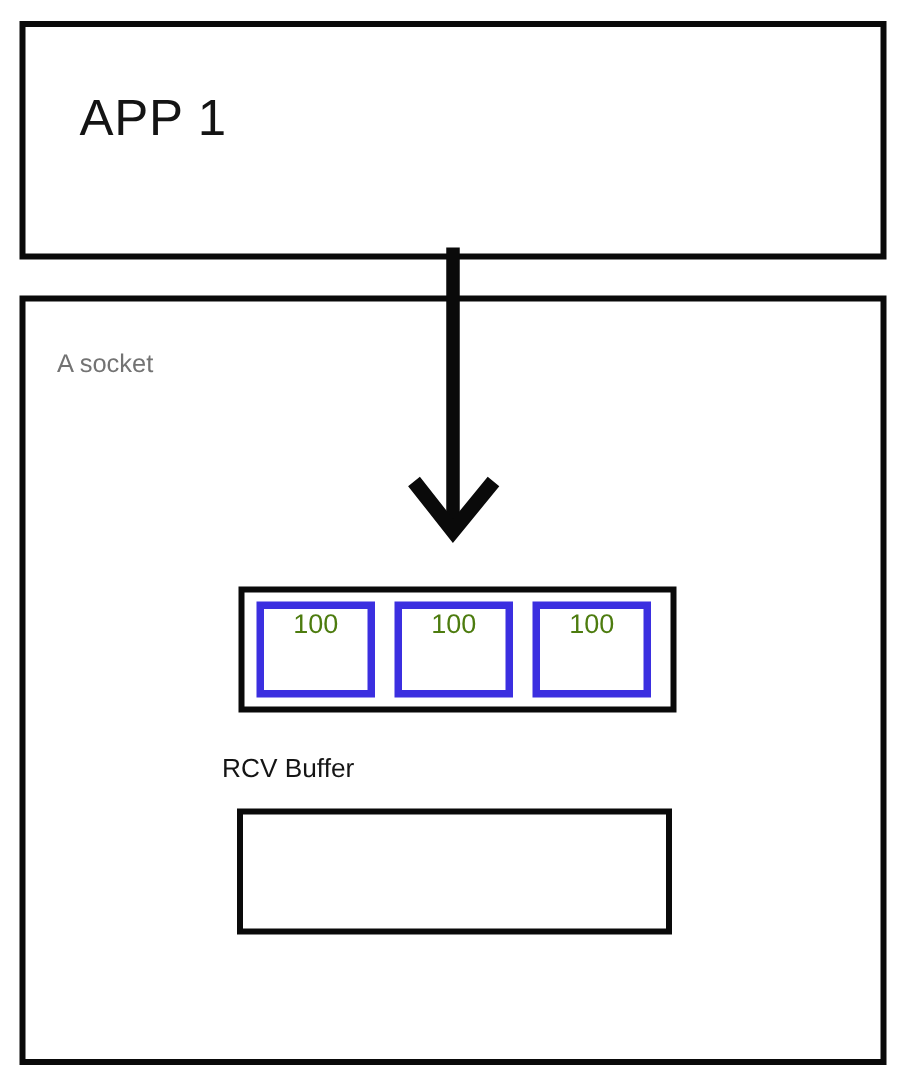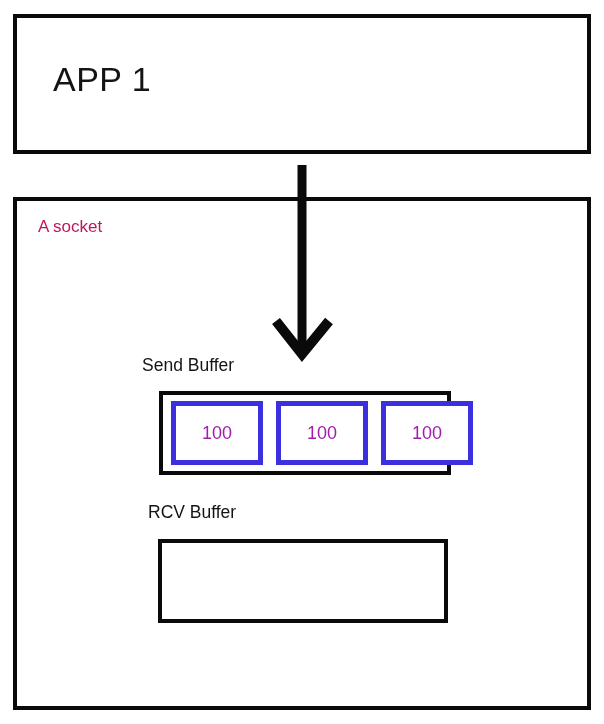--- a/index.html
+++ b/index.html
@@ -18,66 +18,65 @@
     width: 604px;
     height: 724px;
     background: var(--bg);
     overflow: hidden;
   }
   .box {
     position: absolute;
     border: 4px solid var(--ink);
     background: transparent;
   }
-  #app-box   { left: 13px;  top: 14px;  width: 578px; height: 140px; background: var(--bg); }
+  #app-box   { left: 13px;  top: 14px;  width: 578px; height: 159px; background: var(--bg); }
   #app-label {
     position: absolute;
     left: 36px; top: 42px;
     font-size: 34px;
     letter-spacing: 0.5px;
     color: #141414;
   }
   #arrow-svg {
     position: absolute;
     left: 0; top: 0;
     width: 604px; height: 724px;
     pointer-events: none;
   }
   #socket-box { left: 13px; top: 197px; width: 578px; height: 513px; }
   #socket-label {
     position: absolute;
-    left: 21px; top: 16px;
+    left: 21px; top: 32px;
     font-size: 17px;
-    color: #be185d;
+    color: #737373;
   }
   .buf-label {
     position: absolute;
     font-size: 17.5px;
     color: #141414;
   }
   #send-buffer-label { left: 142px; top: 355px; }
   #rcv-buffer-label  { left: 148px; top: 502px; text-align: right; }
   #send-buffer-box {
     left: 159px; top: 391px;
     width: 292px; height: 84px;
     display: flex;
     align-items: center;
     padding-left: 8px;
     gap: 13px;
     background: var(--bg);
   }
   .segment {
-    width: 92px; height: 64px;
+    width: 79px; height: 64px;
     border: 5px solid var(--accent);
     background: var(--bg);
     display: flex;
-    align-items: center;
     justify-content: center;
     font-size: 18px;
-    color: #a21caf;
+    color: #4d7c0f;
     flex: 0 0 auto;
   }
   #rcv-buffer-box {
     left: 158px; top: 539px;
     width: 290px; height: 84px;
     background: var(--bg);
   }
 </style>
 </head>
 <body>
@@ -90,21 +89,20 @@
 
   <svg id="arrow-svg" viewBox="0 0 604 724" xmlns="http://www.w3.org/2000/svg">
     <line x1="302" y1="165" x2="302" y2="353" stroke="#0a0a0a" stroke-width="9"></line>
     <polyline points="276,321 302,354 329,321" fill="none" stroke="#0a0a0a" stroke-width="10" stroke-linejoin="miter" stroke-linecap="butt"></polyline>
   </svg>
 
   <div class="box" id="socket-box">
     <div id="socket-label">A socket</div>
   </div>
 
-  <div class="buf-label" id="send-buffer-label">Send Buffer</div>
 
   <div class="box" id="send-buffer-box">
     <div class="segment">
       <span>100</span>
     </div>
     <div class="segment">
       <span>100</span>
     </div>
     <div class="segment">
       <span>100</span>

